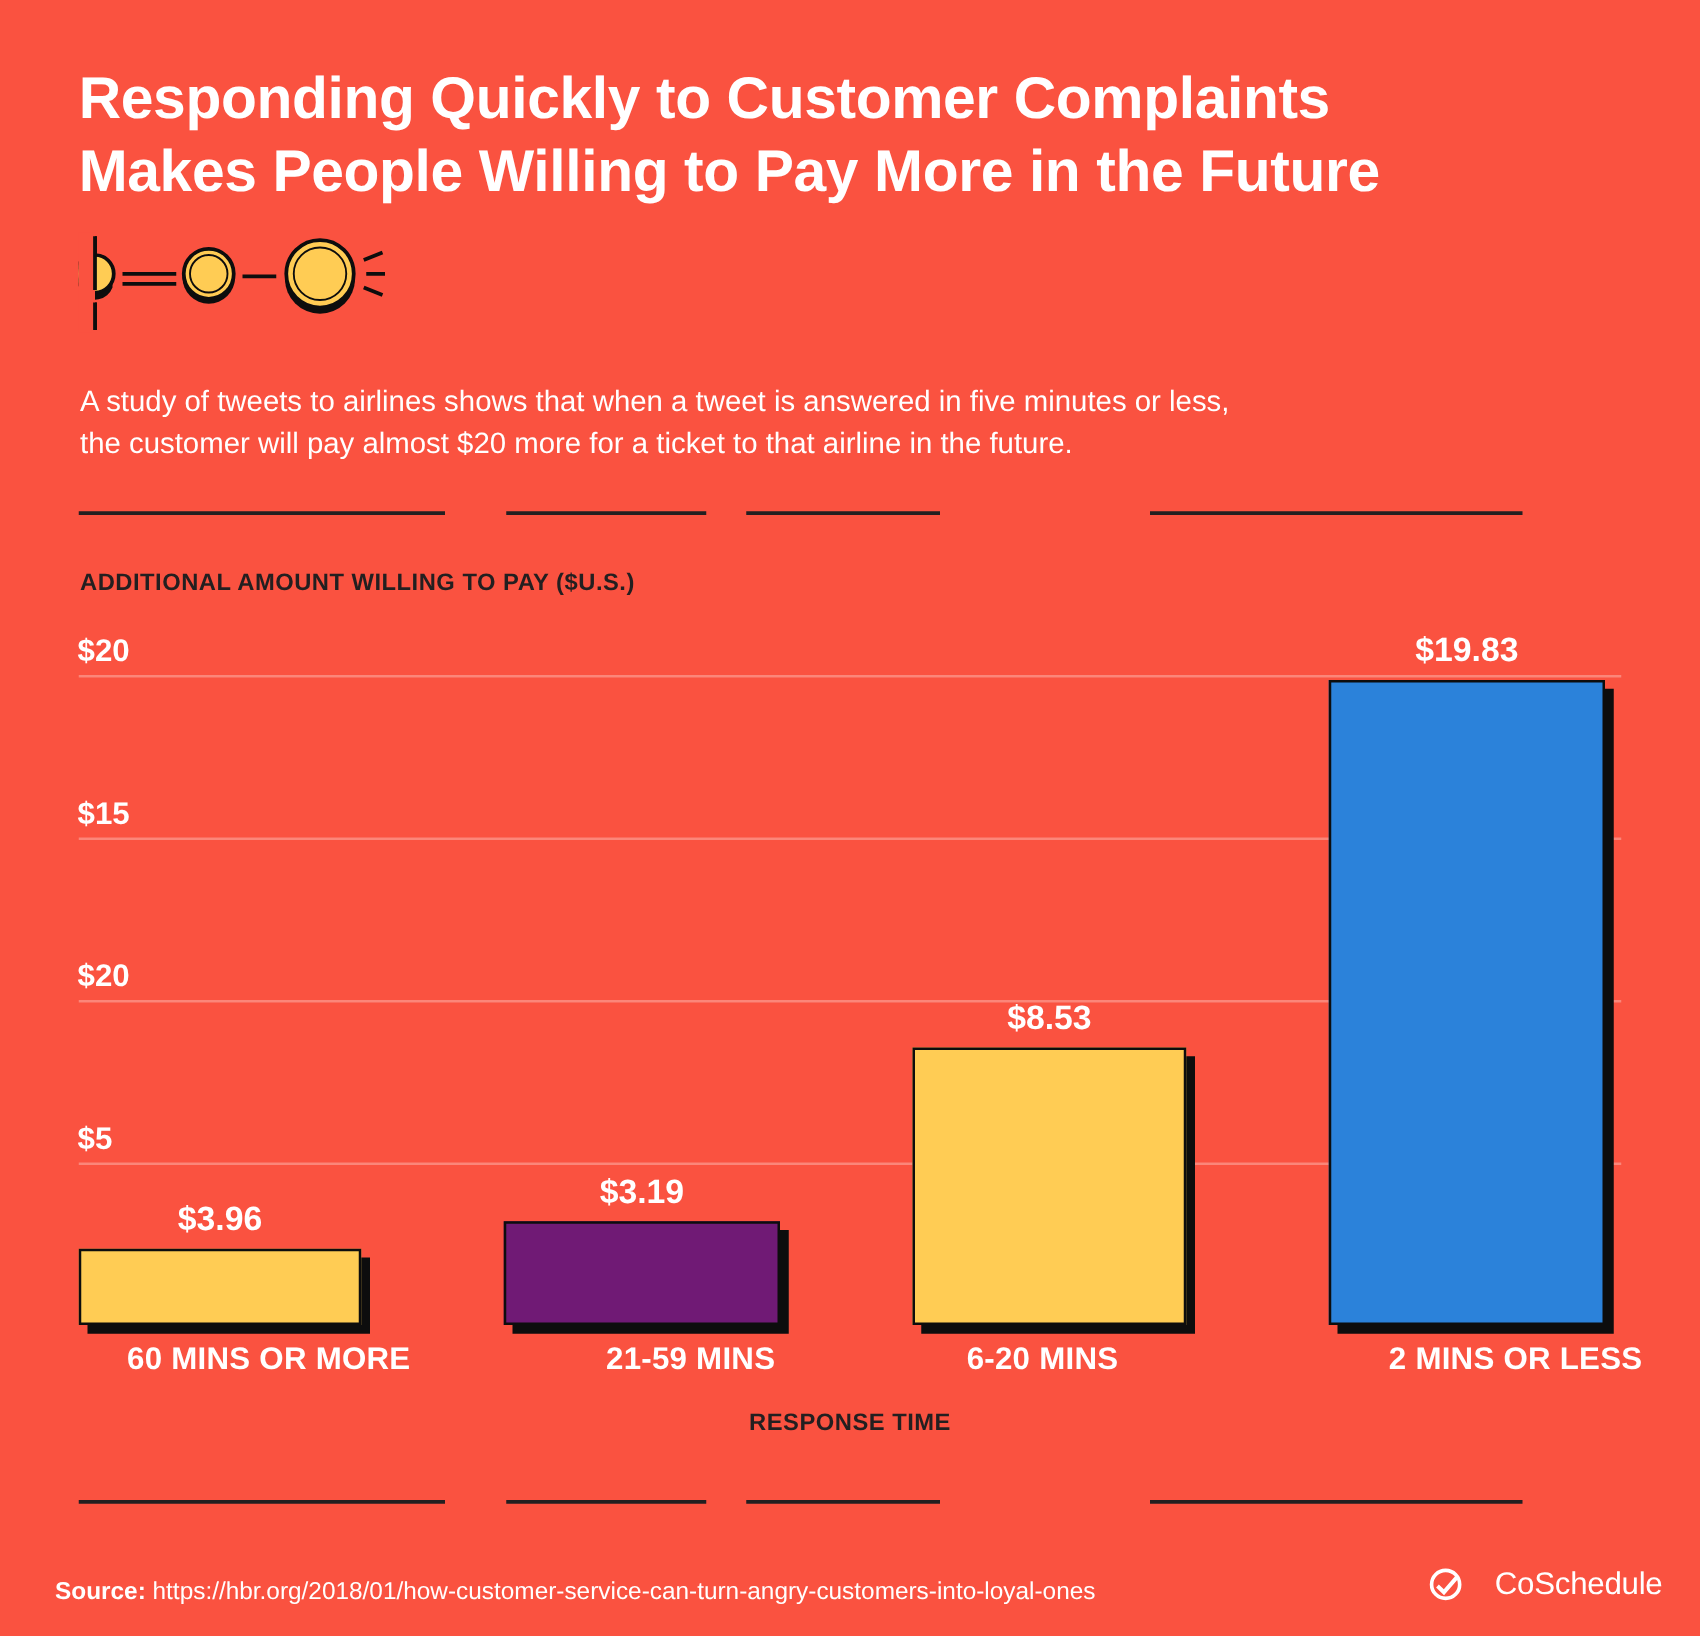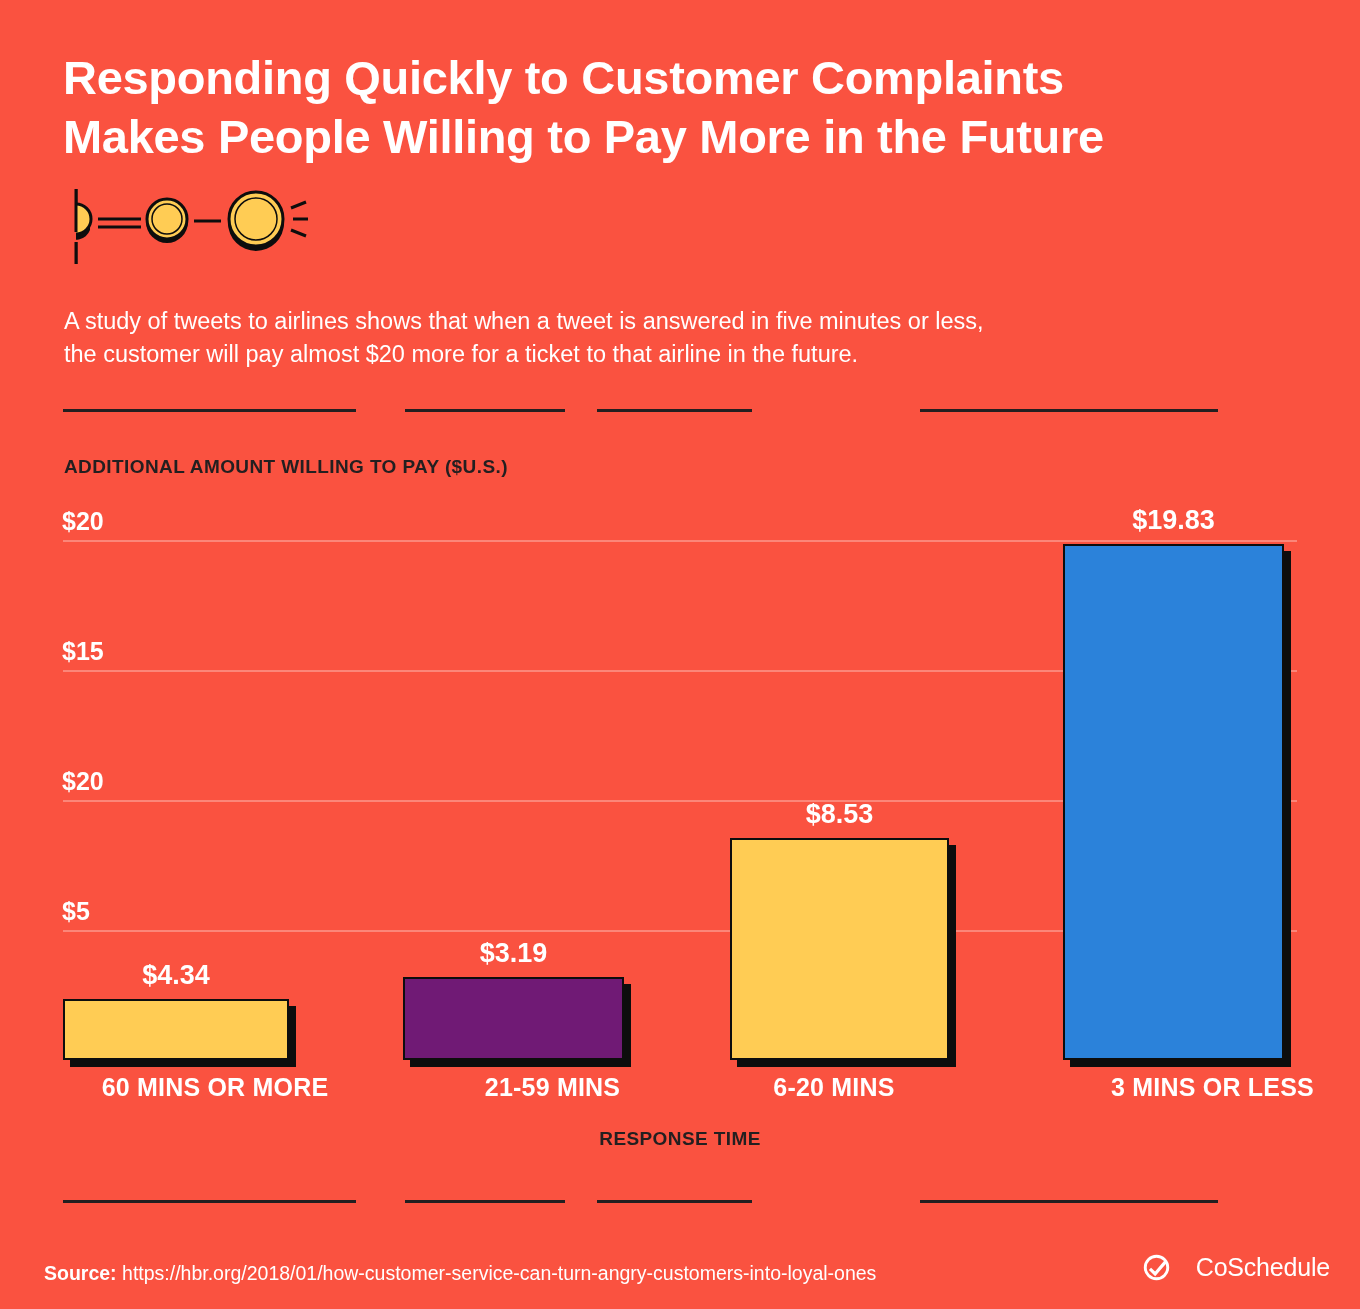--- a/index.html
+++ b/index.html
@@ -250,38 +250,38 @@
 
   <div class="gridline" style="top: 0px;"></div>
       <div class="ytick" style="top: 0px;">$20</div>
       <div class="gridline" style="top: 130px;"></div>
       <div class="ytick" style="top: 130px;">$15</div>
       <div class="gridline" style="top: 260px;"></div>
       <div class="ytick" style="top: 260px;">$20</div>
       <div class="gridline" style="top: 390px;"></div>
       <div class="ytick" style="top: 390px;">$5</div>
       <div class="bar yellow" style="left: 0px; width: 226px; height: 60.58px; background: rgb(255, 204, 84);">
-        <span class="bar-value">$4.34</span>
+        <span class="bar-value">$3.96</span>
       </div>
       <div class="bar blue" style="left: 340px; width: 221px; height: 82.94px; background: #701a75;">
         <span class="bar-value">$3.19</span>
       </div>
       <div class="bar yellow" style="left: 667px; width: 219px; height: 221.78px; background: rgb(255, 204, 84);">
         <span class="bar-value">$8.53</span>
       </div>
       <div class="bar blue" style="left: 1000px; width: 221px; height: 515.58px; background: rgb(43, 130, 218);">
         <span class="bar-value">$19.83</span>
       </div>
     </div>
 
   <div class="x-axis-title">RESPONSE TIME</div>
 <div class="cat-label" style="left: 176px;">60 MINS OR MORE</div>
     <div class="cat-label" style="left: 513.5px;">21-59 MINS</div>
     <div class="cat-label" style="left: 795px;">6-20 MINS</div>
-    <div class="cat-label" style="left: 1173.5px;">3 MINS OR LESS</div>
+    <div class="cat-label" style="left: 1173.5px;">2 MINS OR LESS</div>
   </div>
 
 <div class="divider-row bottom">
   <span class="divider-seg seg-1"></span>
   <span class="divider-seg seg-2"></span>
   <span class="divider-seg seg-3"></span>
   <span class="divider-seg seg-4"></span>
 </div>
 
 <div class="source">

